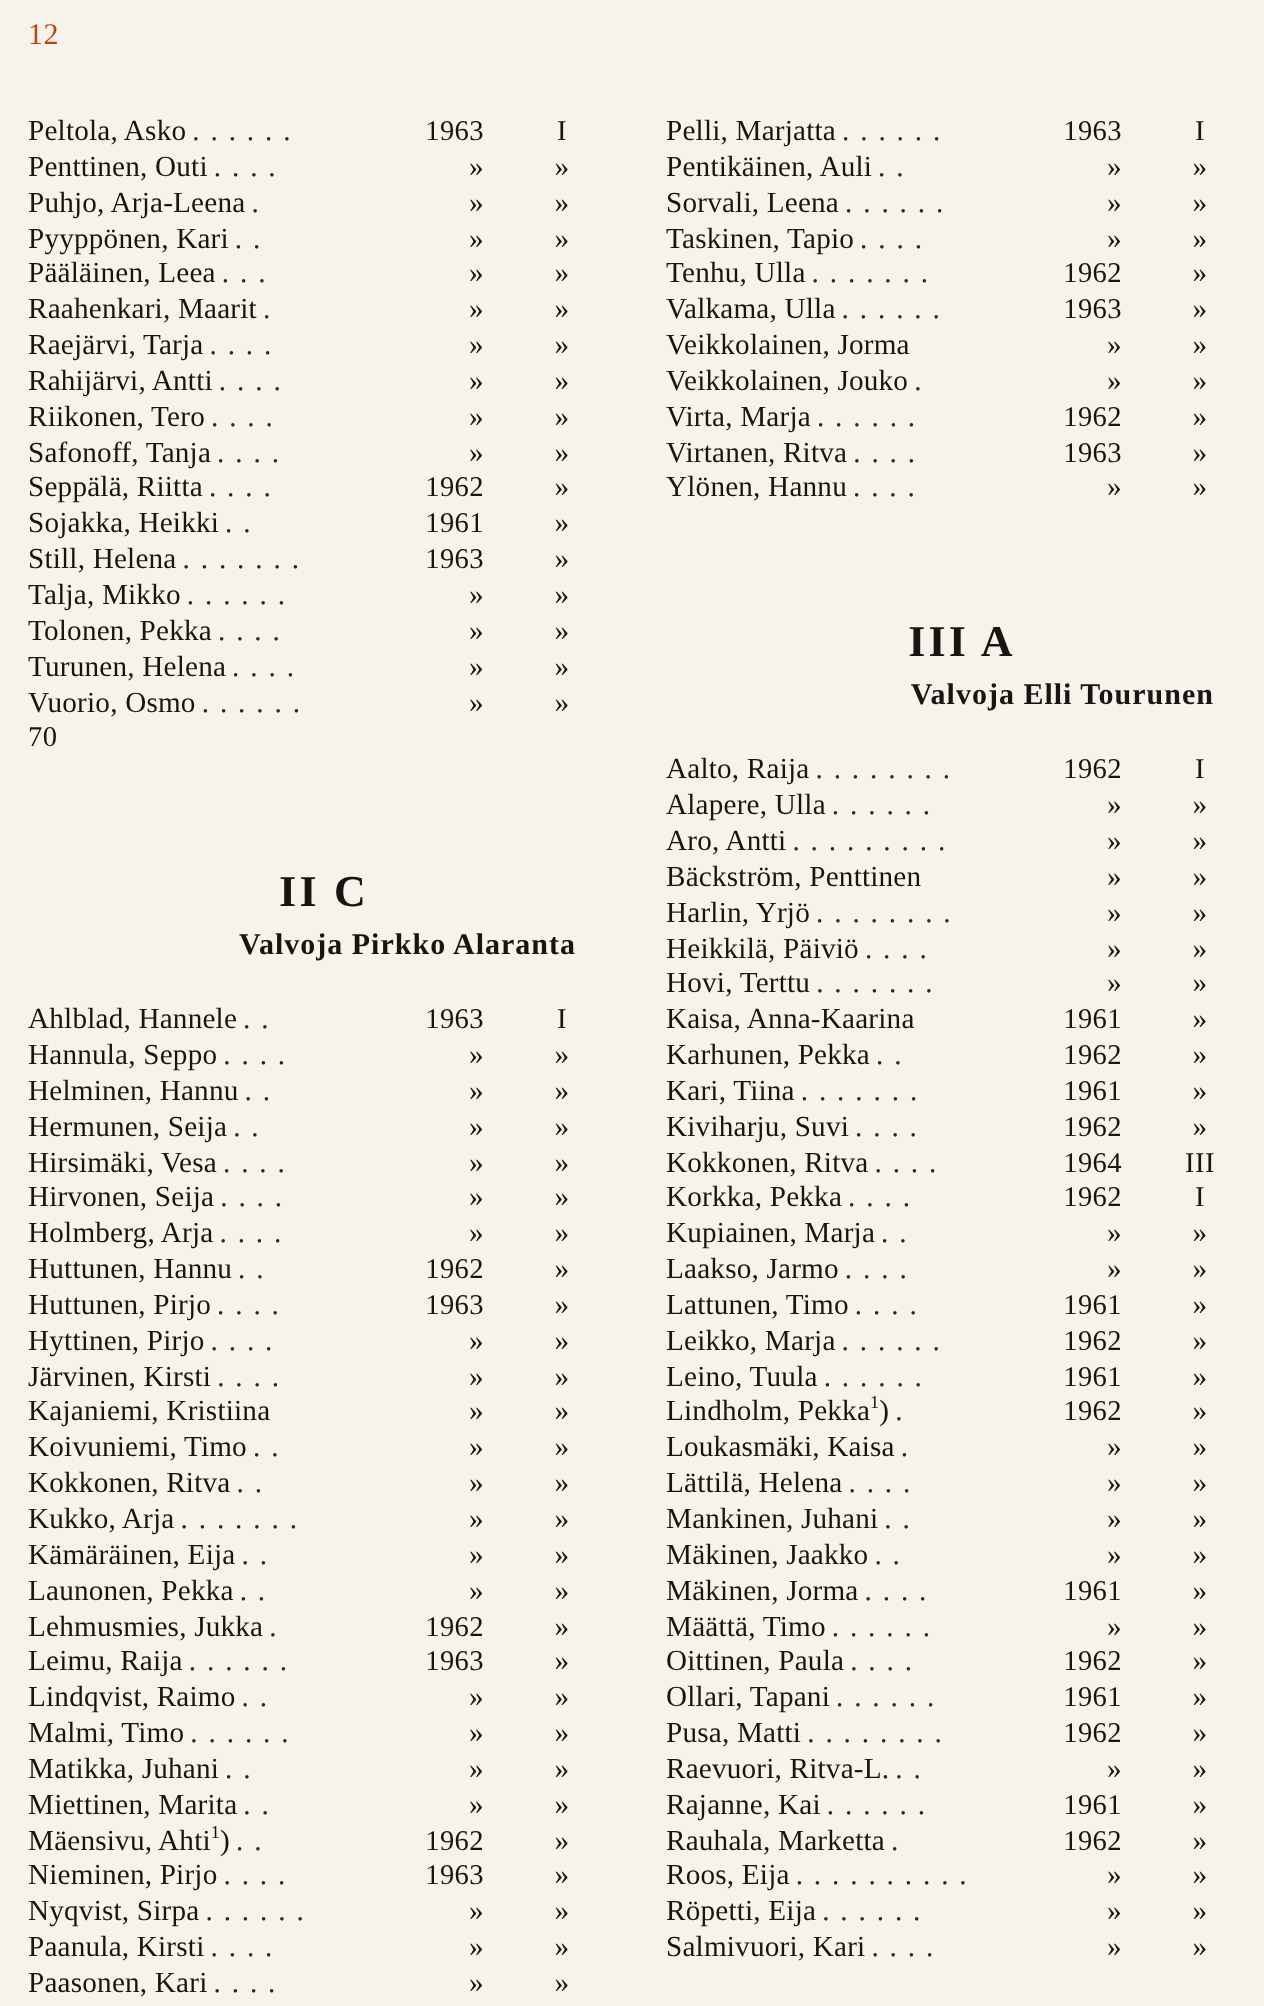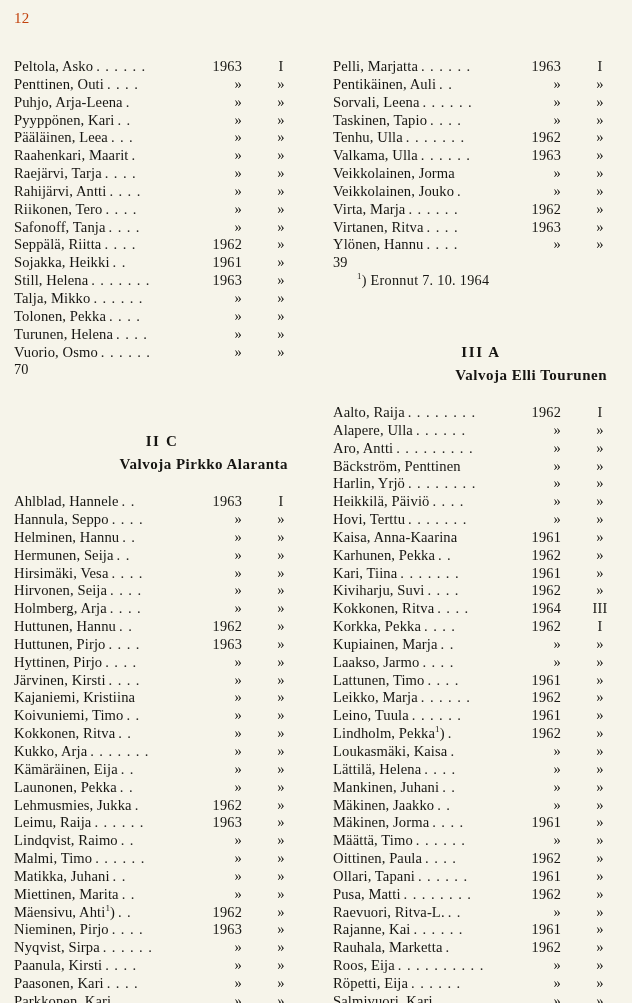--- a/index.html
+++ b/index.html
@@ -105,21 +105,21 @@
     height: 17.85px;
     line-height: 17.85px;
     font-size: 14.2px;
     padding-left: 26px;
     letter-spacing: 0.3px;
     white-space: nowrap;
   }
   .section-head {
     text-align: center;
     font-weight: bold;
-    font-size: 15px;
+    font-size: 22px;
     letter-spacing: 1.6px;
   }
   .section-sub {
     text-align: right;
     font-weight: bold;
     font-size: 15px;
     letter-spacing: 0.5px;
     padding-right: 24px;
   }
   .gap-lg { height: 54px; }
@@ -436,25 +436,21 @@
             <span class="year">1963</span>
             <span class="grade ditto">»</span>
           </div>
           <div class="entry">
             <span class="name">Ylönen,  Hannu<span class="leader">. . . .</span></span>
             <span class="year ditto">»</span>
             <span class="grade ditto">»</span>
           </div>
         </div>
 
-      <div class="total">39</div>
-
-      <div class="footnote">
-        <sup>1</sup><span>) Eronnut 7. 10. 1964</span>
-      </div>
+
 
       <div class="gap-lg"></div>
 
       <div class="section-head">III A</div>
       <div class="gap-xs"></div>
       <div class="section-sub">Valvoja Elli Tourunen</div>
       <div class="gap-md"></div>
 
       <div id="right-section-entries">
           <div class="entry">

